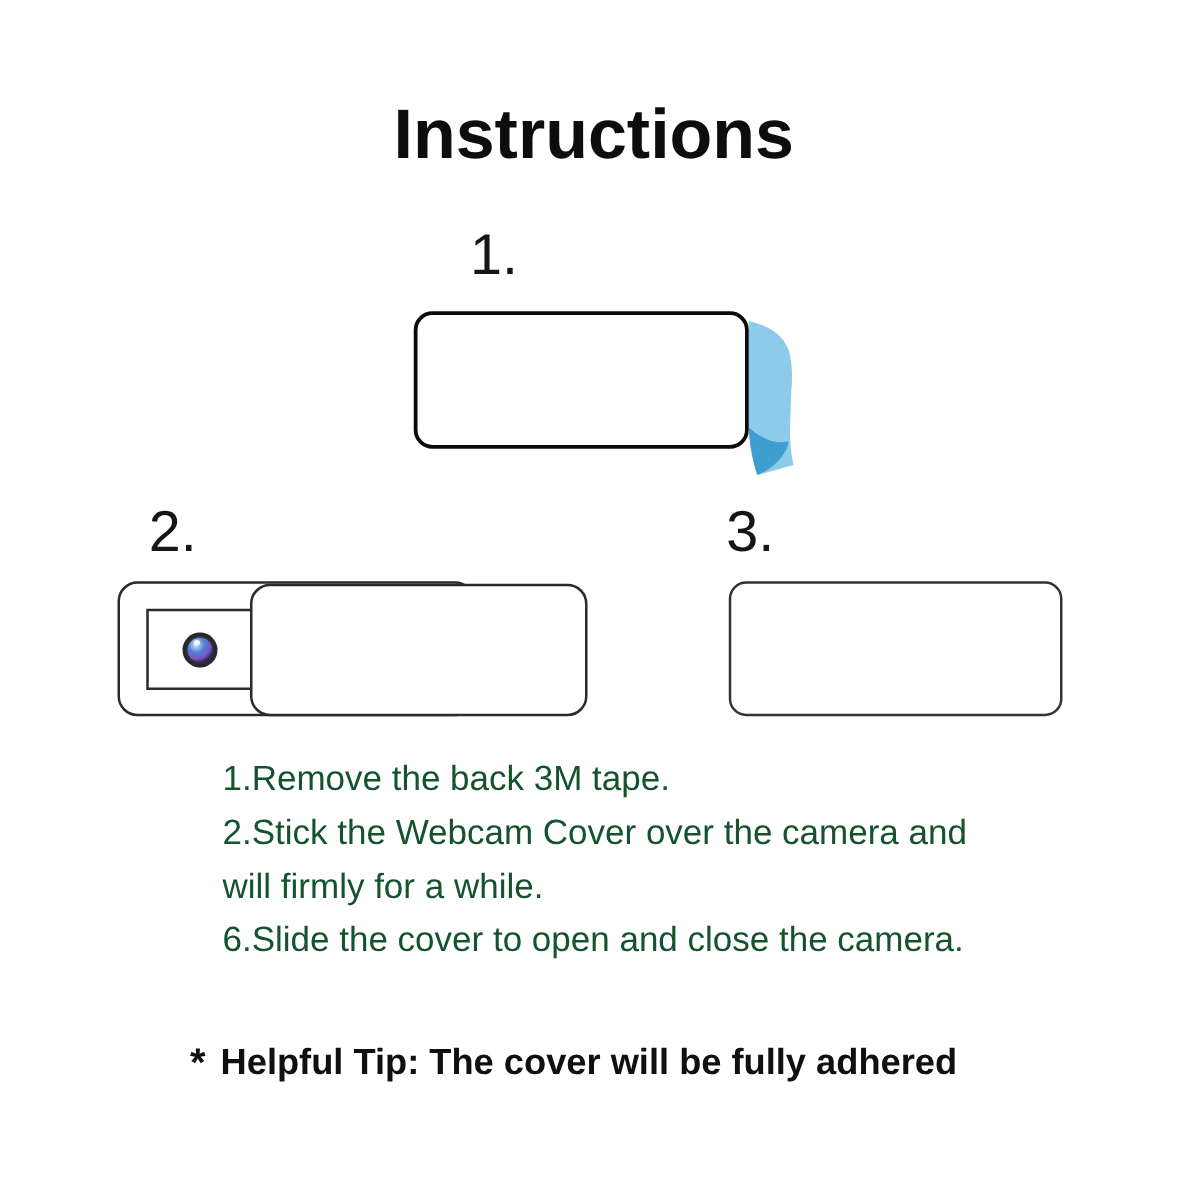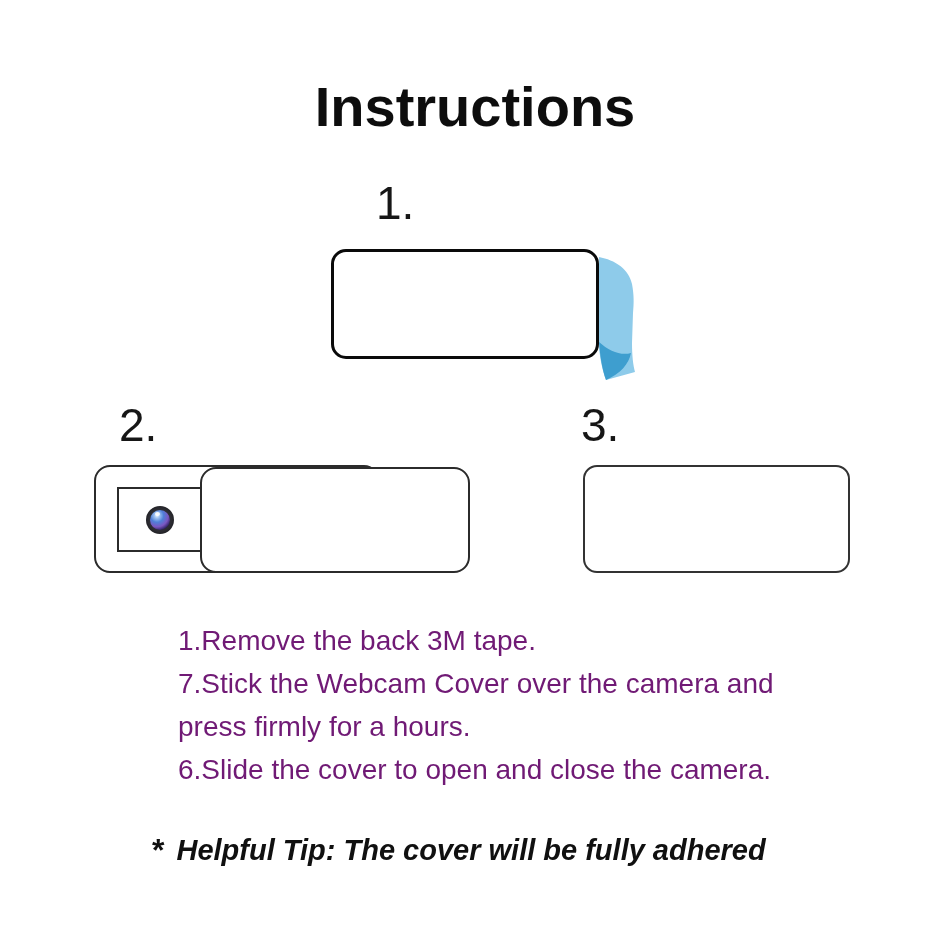--- a/index.html
+++ b/index.html
@@ -111,43 +111,43 @@
     left:583px; top:437px;
     width:263px; height:104px;
     border:2px solid #333333;
     border-radius:14px;
     background:#ffffff;
   }
 
   
   .body-text {
     position:absolute;
-    left:178px; top:591px;
+    left:178px; top:573px;
     font-size:28px;
     line-height:43px;
-    color:#701a75;
+    color:#14532d;
   }
   .body-text p { margin:0; }
 
   
   .tip {
     position:absolute;
     left:152px; top:804px;
     display:flex;
     gap:12px;
     font-weight:700;
     font-size:29px;
     color:#101010;
   }
   .tip-star {
     font-size:32px;
     line-height:36px;
   }
   .tip-lines { line-height:37px; }
-  .tip-lines p { margin:0;font-style:italic; }
+  .tip-lines p { margin:0; }
   .tip-line2 { padding-left:16px; }
 </style>
 </head>
 <body>
 
 <div class="canvas">
 
   <h1 class="title">Instructions</h1>
 
   <div class="step-label lbl1">1.</div>
@@ -166,22 +166,22 @@
   <div class="lens">
     <div class="iris"></div>
     <div class="glint"></div>
   </div>
   <div class="fig2-slider"></div>
 
   <div class="fig3-body"></div>
 
   <div class="body-text">
     <p>1.Remove the back 3M tape.</p>
-    <p>7.Stick the Webcam Cover over the camera and</p>
-    <p>press firmly for a hours.</p>
+    <p>2.Stick the Webcam Cover over the camera and</p>
+    <p>will firmly for a while.</p>
     <p>6.Slide the cover to open and close the camera.</p>
   </div>
 
   <div class="tip">
     <span class="tip-star">*</span>
     <div class="tip-lines">
       <p>Helpful Tip: The cover will be fully adhered</p>
     </div>
   </div>
 

